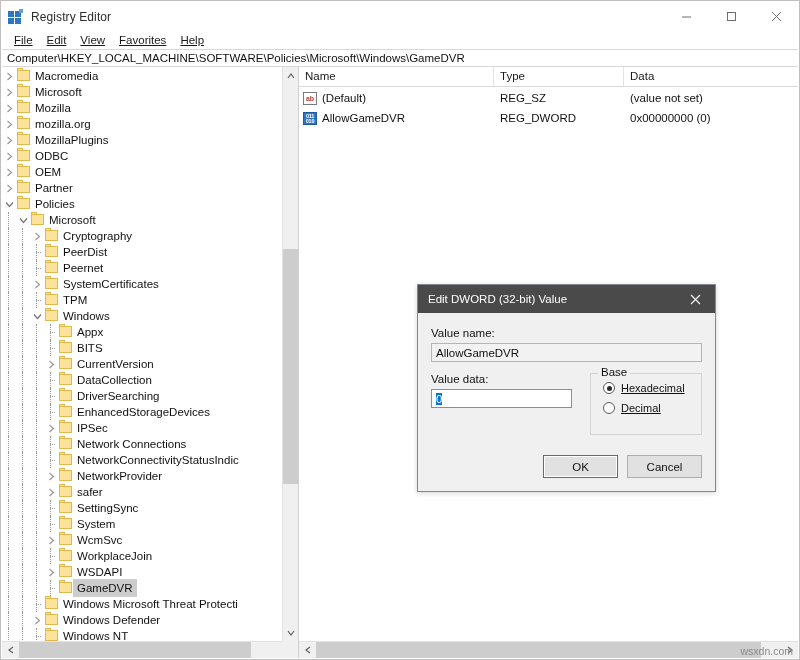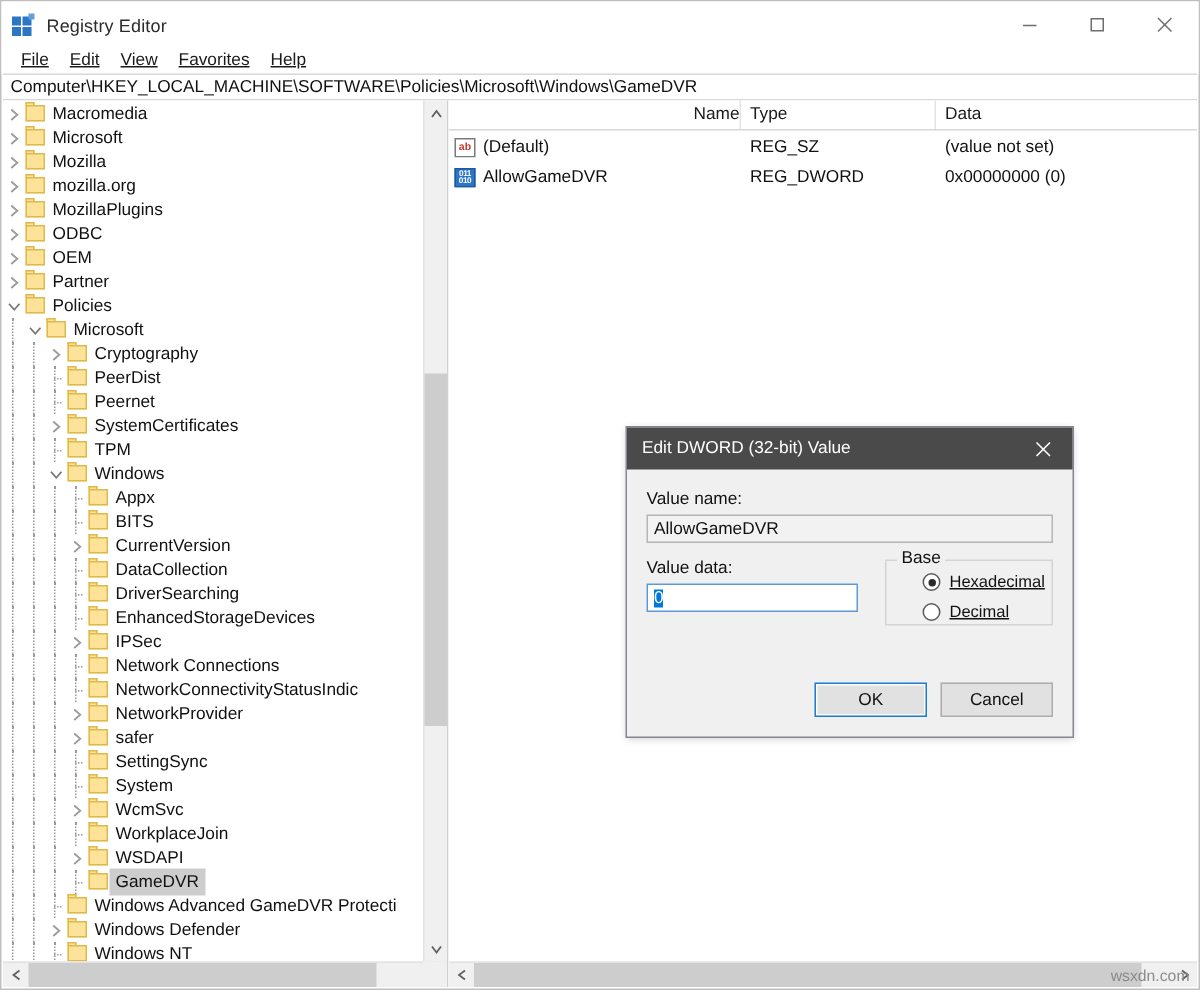--- a/index.html
+++ b/index.html
@@ -219,22 +219,21 @@
   .row2 { display: flex; margin-top: 11px; }
   .col-val { width: 141px; flex: none; }
   .txtbox.active {
     background: #ffffff; border: 1px solid #5b9bd5;
   }
   .sel-char {
     background: #0078d7; color: #ffffff; padding: 0 0px;
   }
   .group {
     flex: 1; margin-left: 18px; border: 1px solid #d4d4d4; position: relative;
-    height: 44px;
-    padding-left: 12px;
+    height: 62px;
   }
   .group-title {
     position: absolute; top: -8px; left: 7px; background: #f0f0f0;
     font-size: 11.5px; color: #111; padding: 0 3px;
   }
   .radio-row {
     display: flex; align-items: flex-end; font-size: 11px; color: #111;
     margin-left: 12px; height: 20px; text-decoration: underline;
   }
   .radio-row:first-of-type { margin-top: 9px; }
@@ -721,21 +720,21 @@
               <span class="tlabel">GameDVR</span>
             </div>
             <div class="trow">
               <span class="vline"></span>
               <span class="vline"></span>
               <span class="dashline"></span>
               <span class="folder">
                 <span class="ftab"></span>
                 <span class="fbody"></span>
               </span>
-              <span class="tlabel">Windows Advanced GameDVR Protecti</span>
+              <span class="tlabel">Windows Microsoft Threat Protecti</span>
             </div>
             <div class="trow">
               <span class="vline"></span>
               <span class="vline"></span>
               <span class="chev">
                 <svg width="9" height="9" viewBox="0 0 9 9">
                   <polyline points="2.5,1 6.5,4.5 2.5,8" fill="none" stroke="#9a9a9a" stroke-width="1.2"></polyline>
                 </svg>
               </span>
               <span class="folder">
@@ -782,21 +781,21 @@
           <svg width="6" height="8" viewBox="0 0 6 8">
               <polyline points="1,1 5,4 1,7" fill="none" stroke="#606060" stroke-width="1.2"></polyline>
             </svg>
         </div>
       </div>
       <div class="corner"></div>
     </div>
 
     <div class="list-pane">
       <div class="lv-header">
-        <div class="lv-col" style="width:195px;text-align:right;">Name</div>
+        <div class="lv-col" style="width:195px;">Name</div>
         <div class="lv-col" style="width:130px;">Type</div>
         <div class="lv-col" style="width:170px;border-right:none;">Data</div>
       </div>
       <div class="lv-body">
         <div class="lv-row">
           <div class="lv-cell namecell" style="width:195px;">
             <span class="ico-sz">ab</span>
             <span>(Default)</span>
           </div>
           <div class="lv-cell" style="width:130px;">REG_SZ</div>

